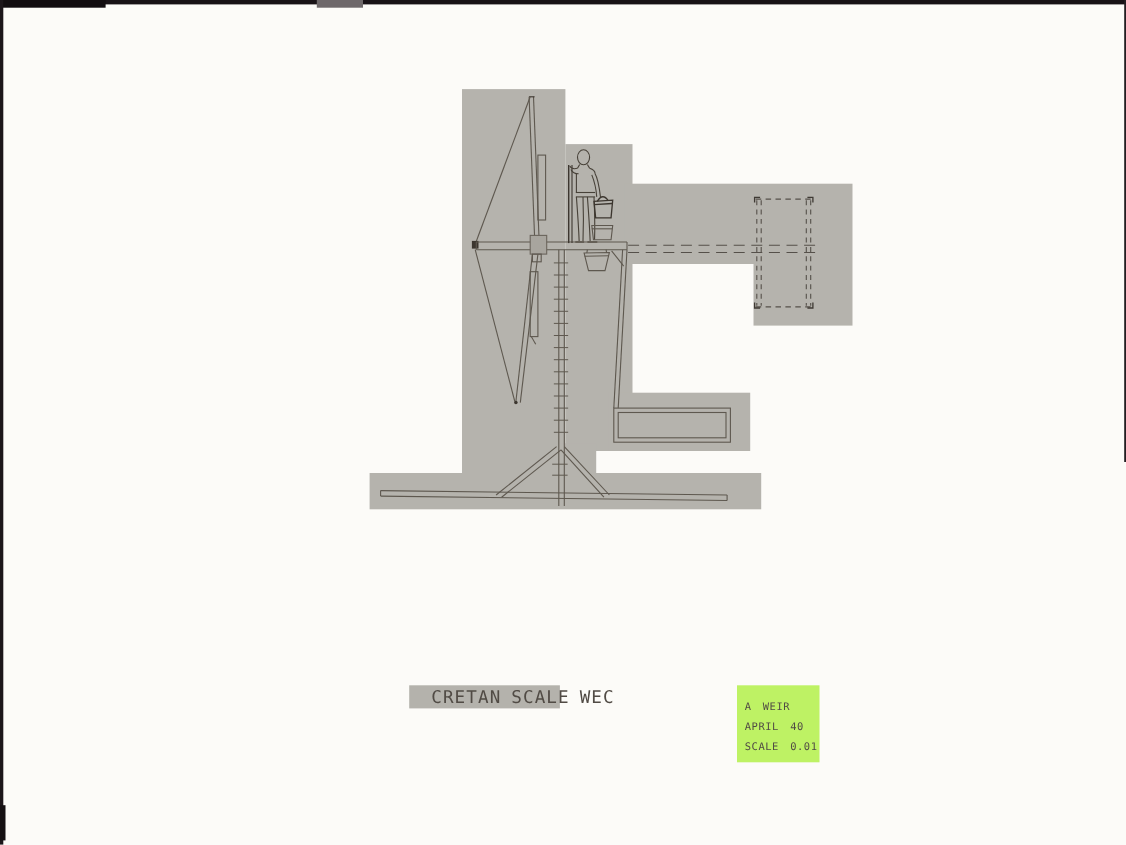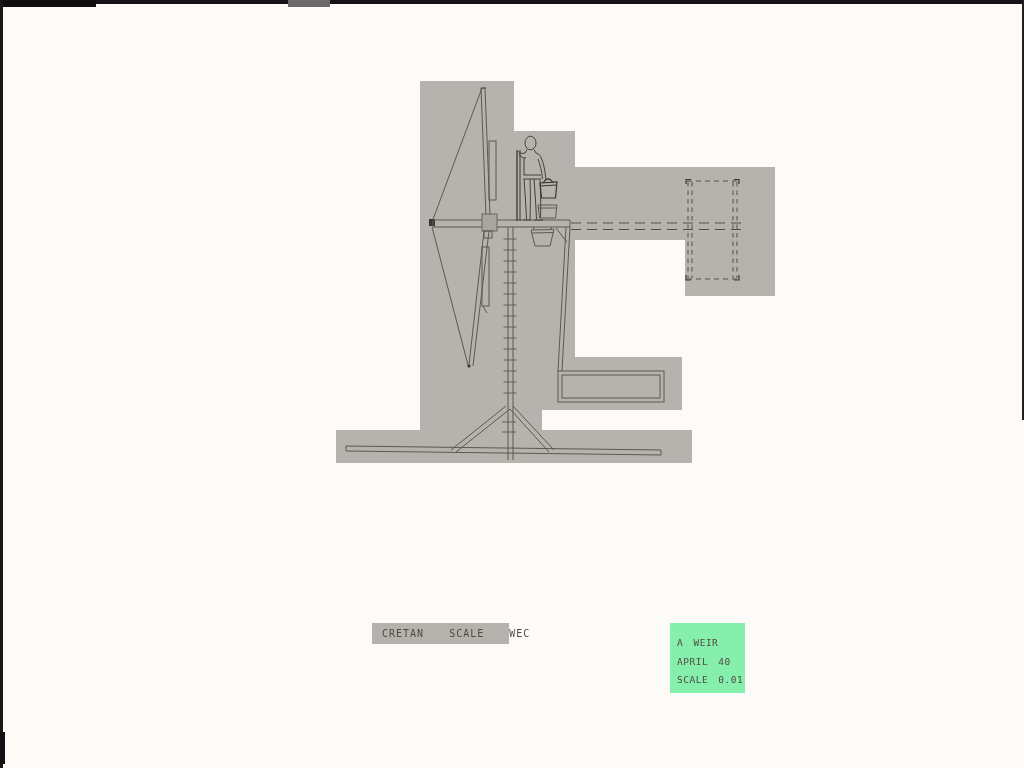--- a/index.html
+++ b/index.html
@@ -16,28 +16,28 @@
   .frame-top-tab{position:absolute;left:288px;top:0;width:42px;height:7px;background:#6e686a;}
   .frame-left{position:absolute;left:0;top:0;width:3px;height:768px;background:#1c161a;}
   .frame-right{position:absolute;right:0;top:0;width:2px;height:420px;background:#241e22;}
   .frame-bottom-left{position:absolute;left:0;top:732px;width:5px;height:32px;background:#151013;}
 
   svg.drawing{position:absolute;left:0;top:0;}
 
   .title-box{
     position:absolute;left:372px;top:623px;width:137px;height:21px;
     background:#b4b2ac;
-    display:flex;align-items:center;gap:25px;
-    padding-left:10px;box-sizing:border-box;
-    font-size:10px;letter-spacing:1px;color:#514b45;
+    display:flex;align-items:center;gap:9px;
+    padding-left:20px;box-sizing:border-box;
+    font-size:16px;letter-spacing:1px;color:#514b45;
     white-space:nowrap;
   }
   .info-box{
     position:absolute;left:670px;top:623px;width:75px;height:70px;
-    background:#86efac;
+    background:#bef264;
     box-sizing:border-box;
     padding:11px 0 0 7px;
     font-size:9.5px;letter-spacing:.5px;line-height:18.5px;
     color:#514b45;white-space:nowrap;word-spacing:4px;
   }
 </style>
 </head>
 <body>
 
 <div class="stage">

